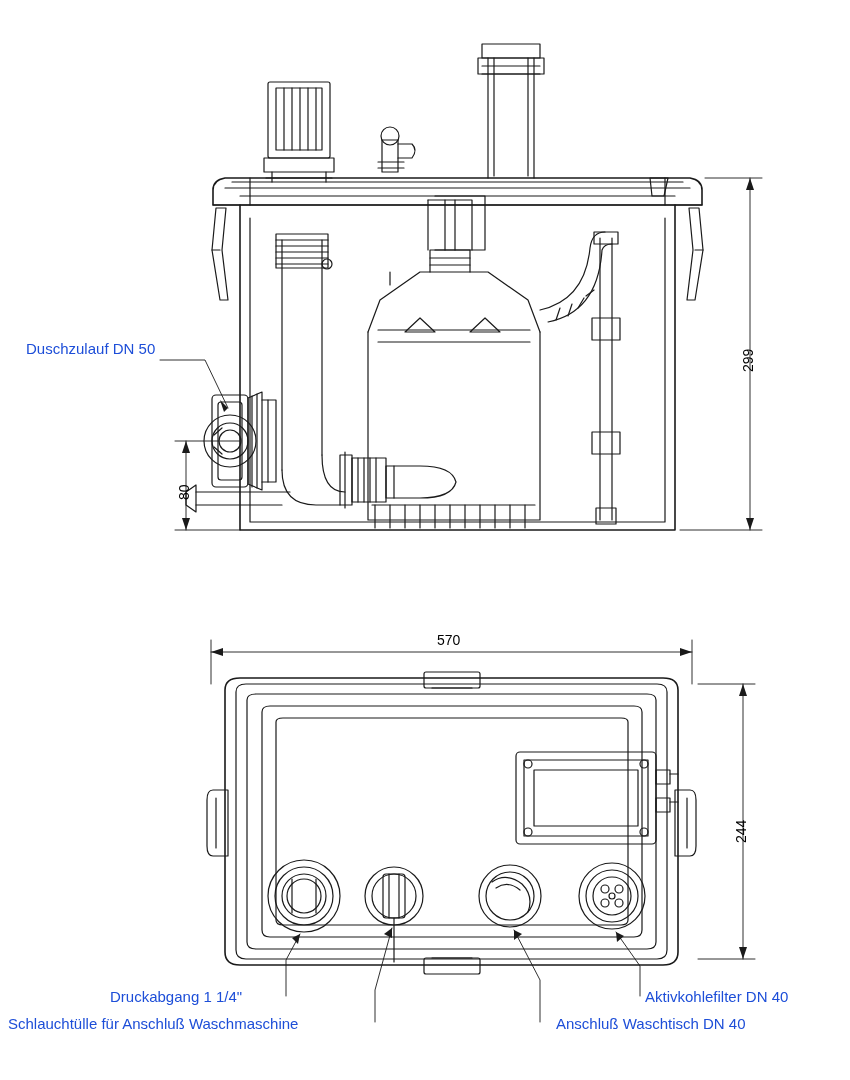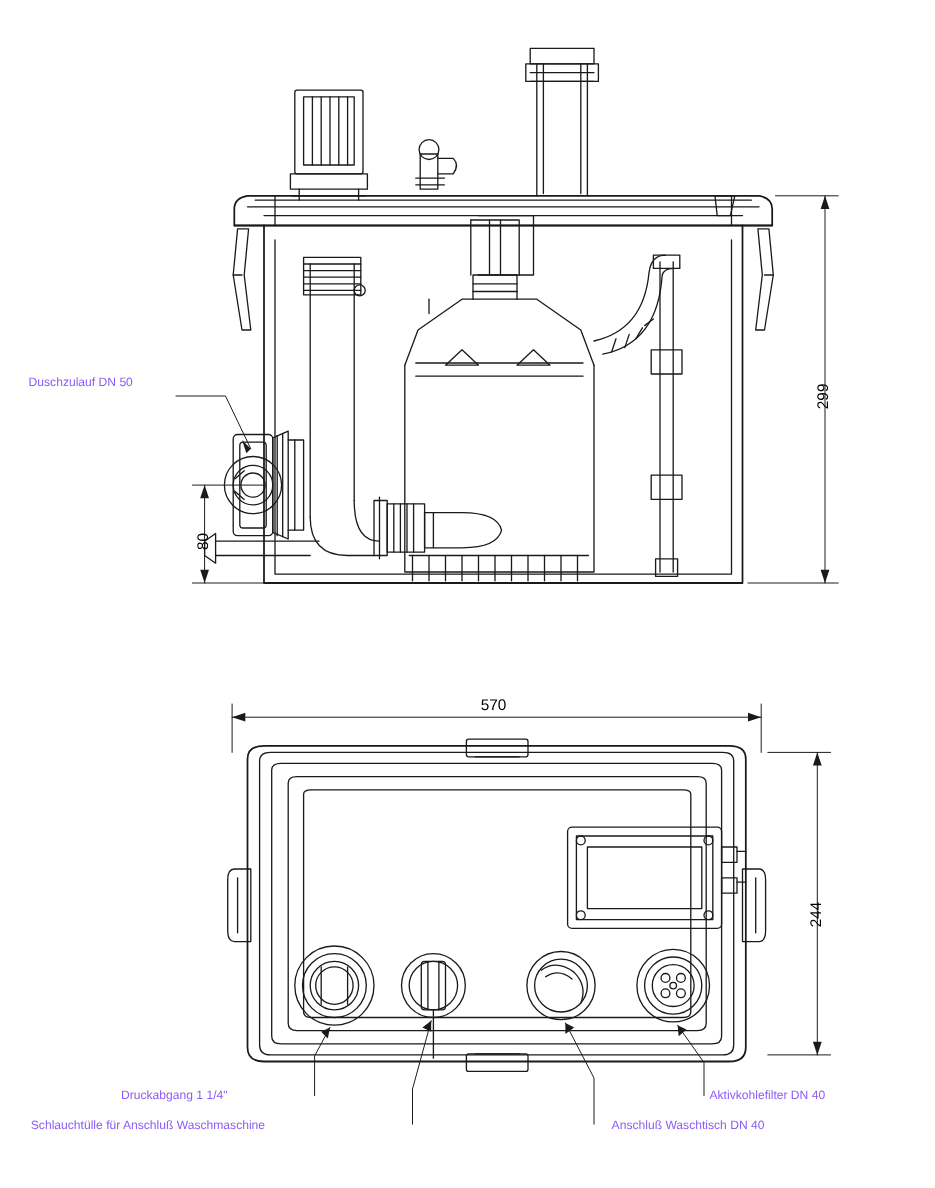--- a/index.html
+++ b/index.html
@@ -17,23 +17,23 @@
   }
   #drawing {
     position: absolute;
     left: 0;
     top: 0;
     width: 850px;
     height: 1080px;
   }
   .lbl {
     position: absolute;
-    font-size: 11px;
+    font-size: 15px;
     line-height: 17px;
-    color: #8b5cf6;
+    color: #1d4ed8;
     white-space: nowrap;
   }
   .dim {
     position: absolute;
     font-size: 14px;
     color: #000;
     white-space: nowrap;
   }
   .dim.vert {
     transform: rotate(-90deg);
@@ -317,17 +317,17 @@
 <div class="dim vert" style="left:740px; top:372px;">299</div>
 
 <div class="dim vert" style="left:176px; top:500px;">80</div>
 
 <div class="dim" style="left:437px; top:632px;">570</div>
 
 <div class="dim vert" style="left:733px; top:843px;">244</div>
 
 <div class="lbl" style="left:110px; top:988px;">Druckabgang 1 1/4"</div>
 
-<div class="lbl" style="left:28px; top:1015px;">Schlauchtülle für Anschluß Waschmaschine</div>
+<div class="lbl" style="left:8px; top:1015px;">Schlauchtülle für Anschluß Waschmaschine</div>
 
 <div class="lbl" style="left:645px; top:988px;text-align:right;">Aktivkohlefilter DN 40</div>
 
 <div class="lbl" style="left:556px; top:1015px;">Anschluß Waschtisch DN 40</div>
 
 </body></html>

